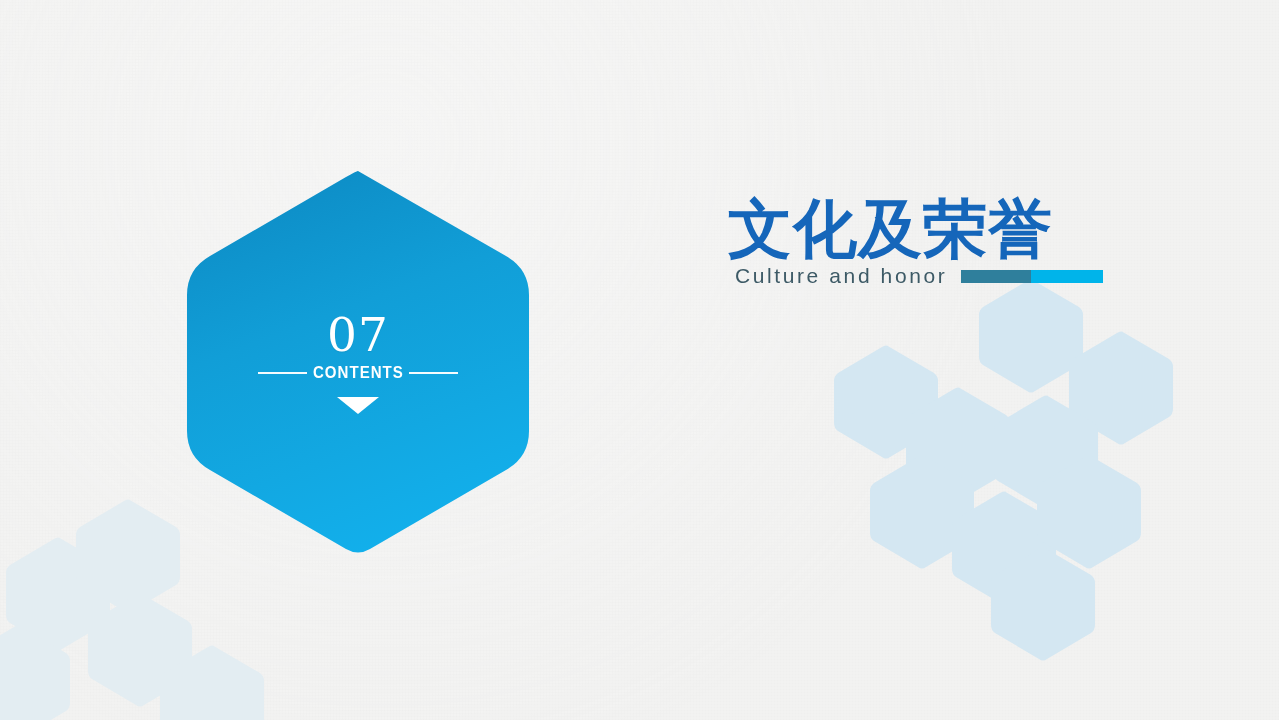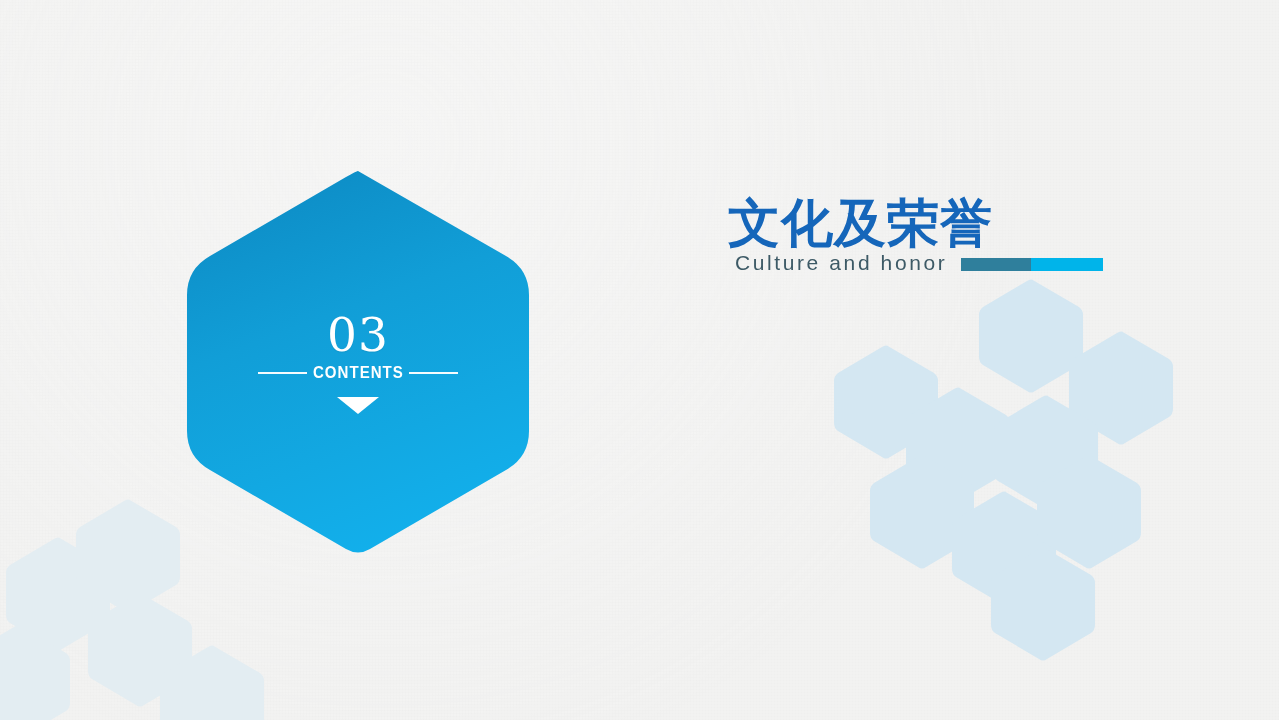--- a/index.html
+++ b/index.html
@@ -101,21 +101,21 @@
 
   
   #titleblock {
     position: absolute;
     left: 728px;
     top: 196px;
     width: 420px;
   }
   .cn-title {
     font-family: "Liberation Sans", "DejaVu Sans", sans-serif;
-    font-size: 52px;
+    font-size: 64px;
     font-weight: 700;
     line-height: 1.06;
     color: #1566ba;
     letter-spacing: 1px;
     margin: 0;
     white-space: nowrap;
   }
   .sub-row {
     display: flex;
     align-items: center;
@@ -197,21 +197,21 @@
       <path d="M 174 3
                L 322 88  Q 345 101 345 127
                L 345 263 Q 345 289 322 302
                L 186 381 Q 174 388 162 381
                L 26 302  Q 3 289 3 263
                L 3 127   Q 3 101 26 88
                L 162 9   Q 174 2 174 3 Z" fill="url(#badgeGrad)"></path>
     </svg>
 
     <div class="badge-content">
-      <div class="badge-num">03</div>
+      <div class="badge-num">07</div>
       <div class="badge-label-row">
         <span class="badge-rule"></span>
         <span class="badge-label">CONTENTS</span>
         <span class="badge-rule"></span>
       </div>
       <div class="badge-caret"></div>
     </div>
   </div>
 
   <div id="titleblock">

